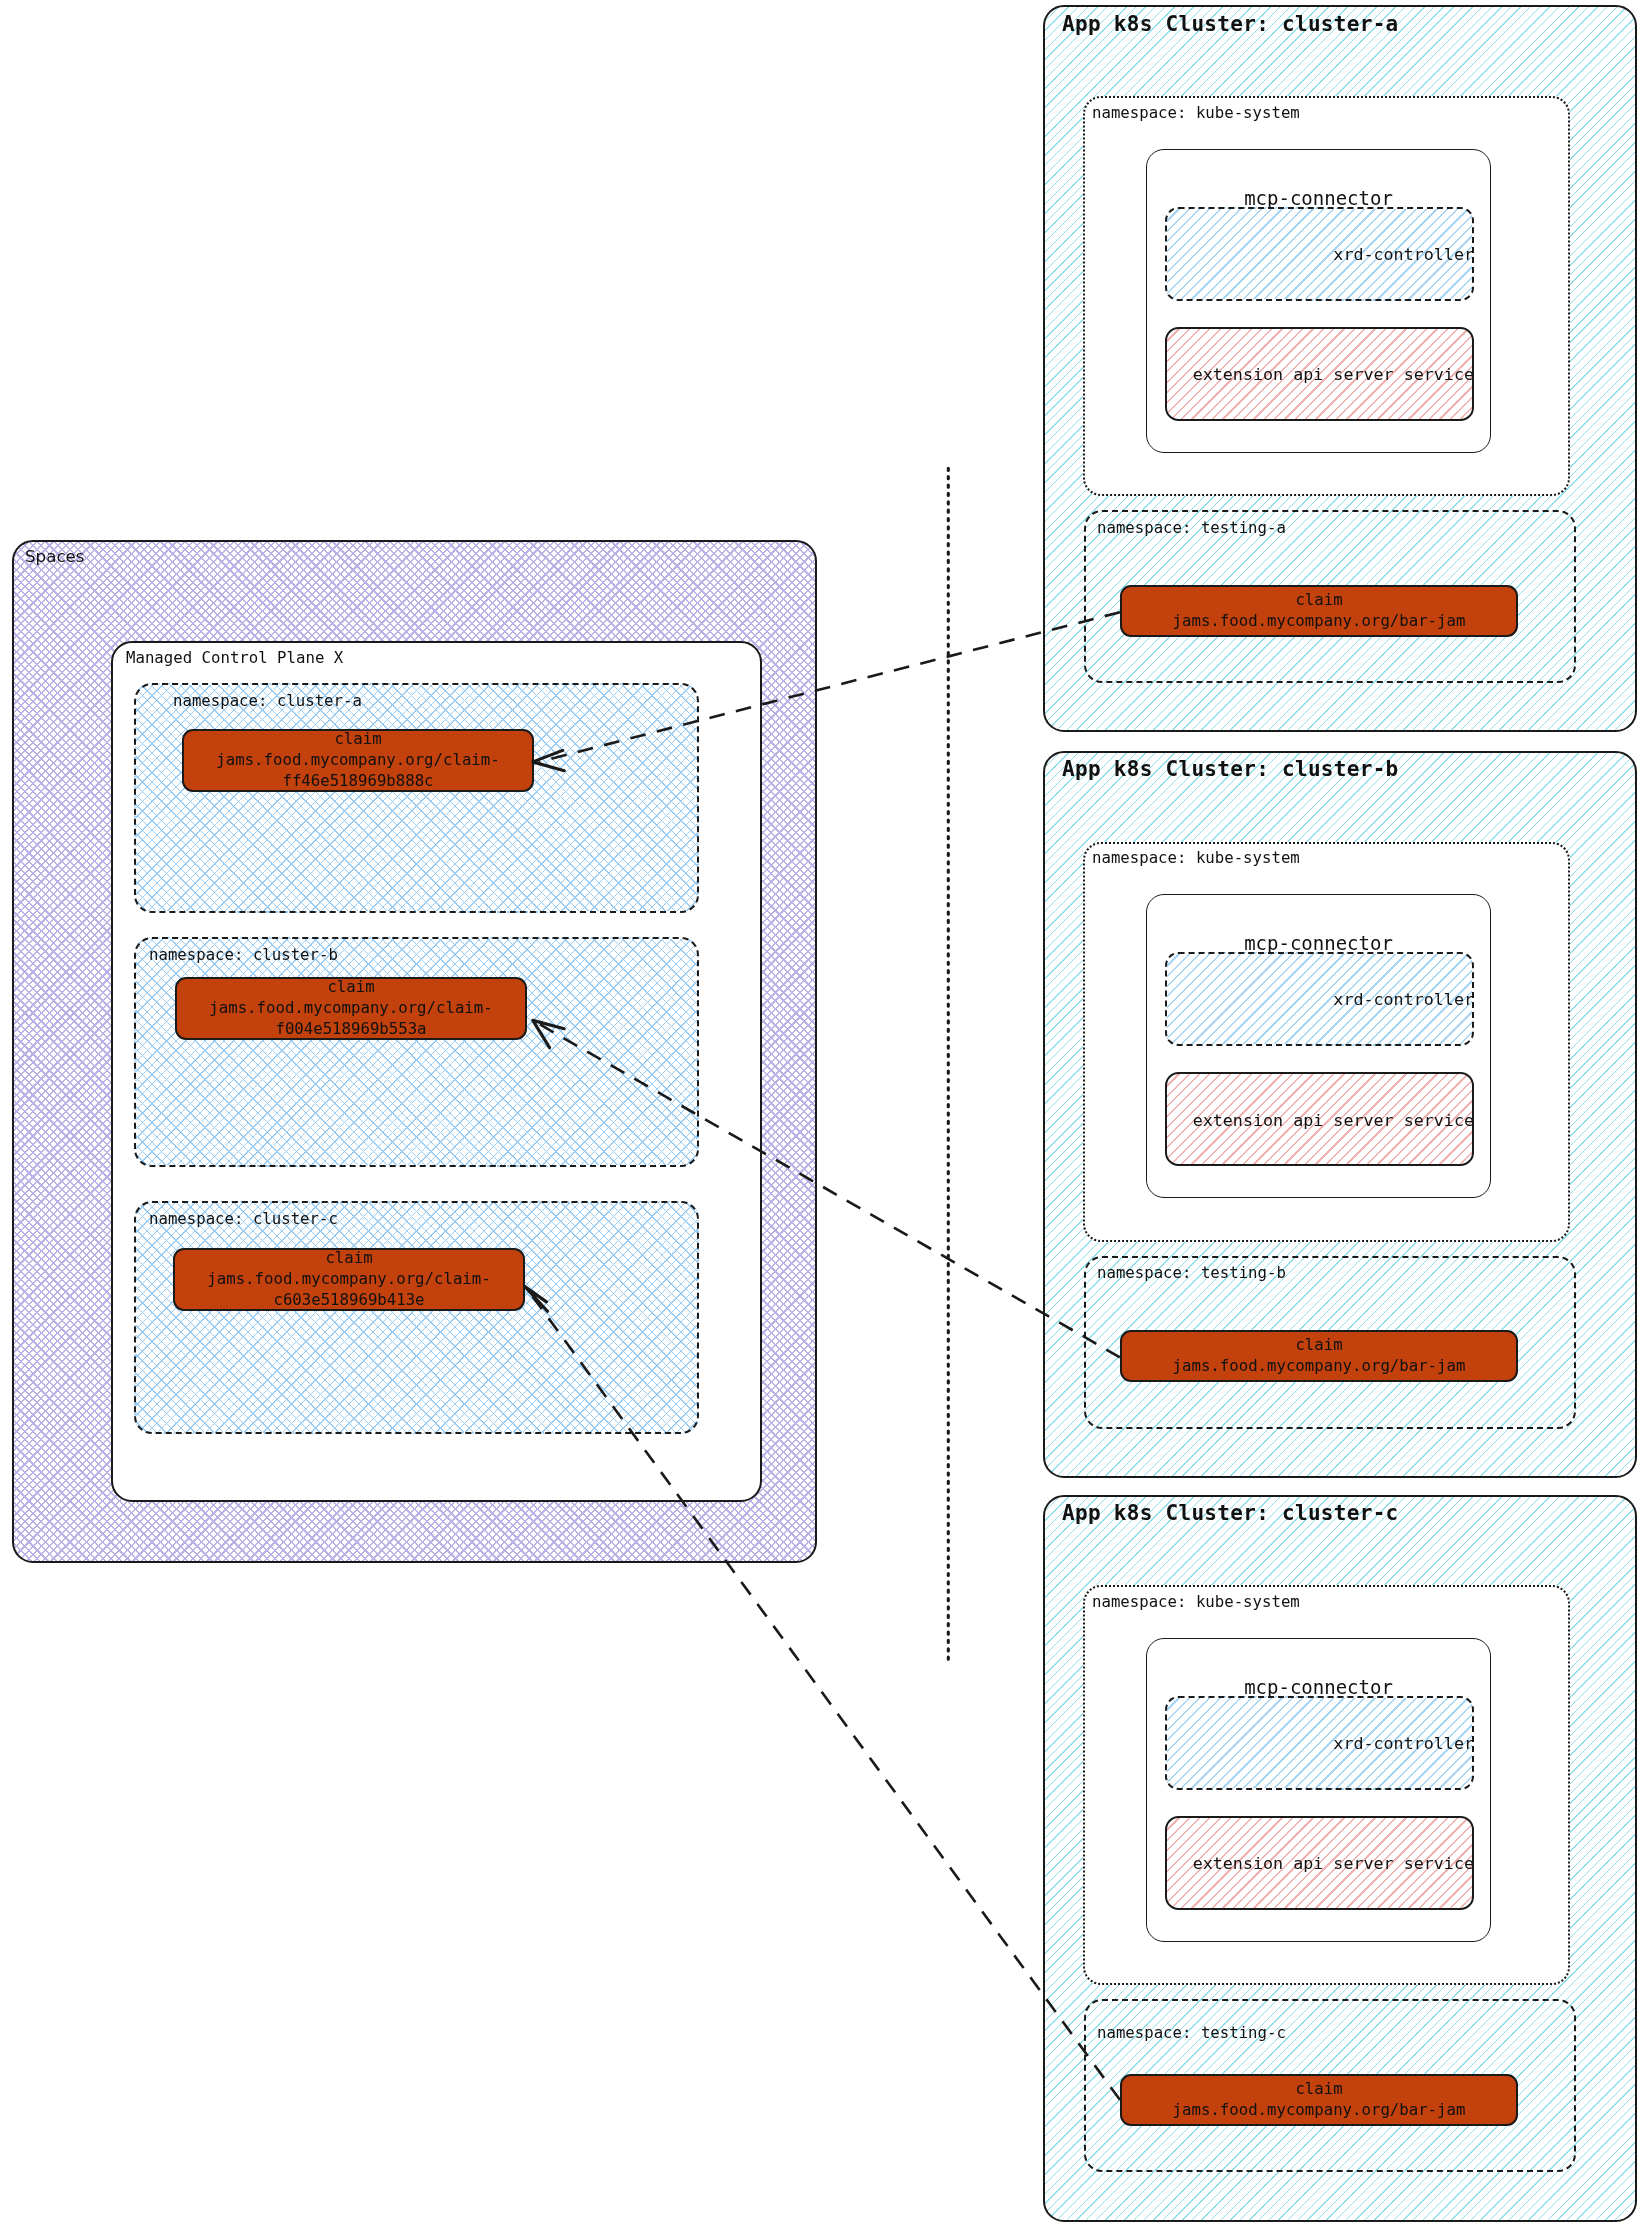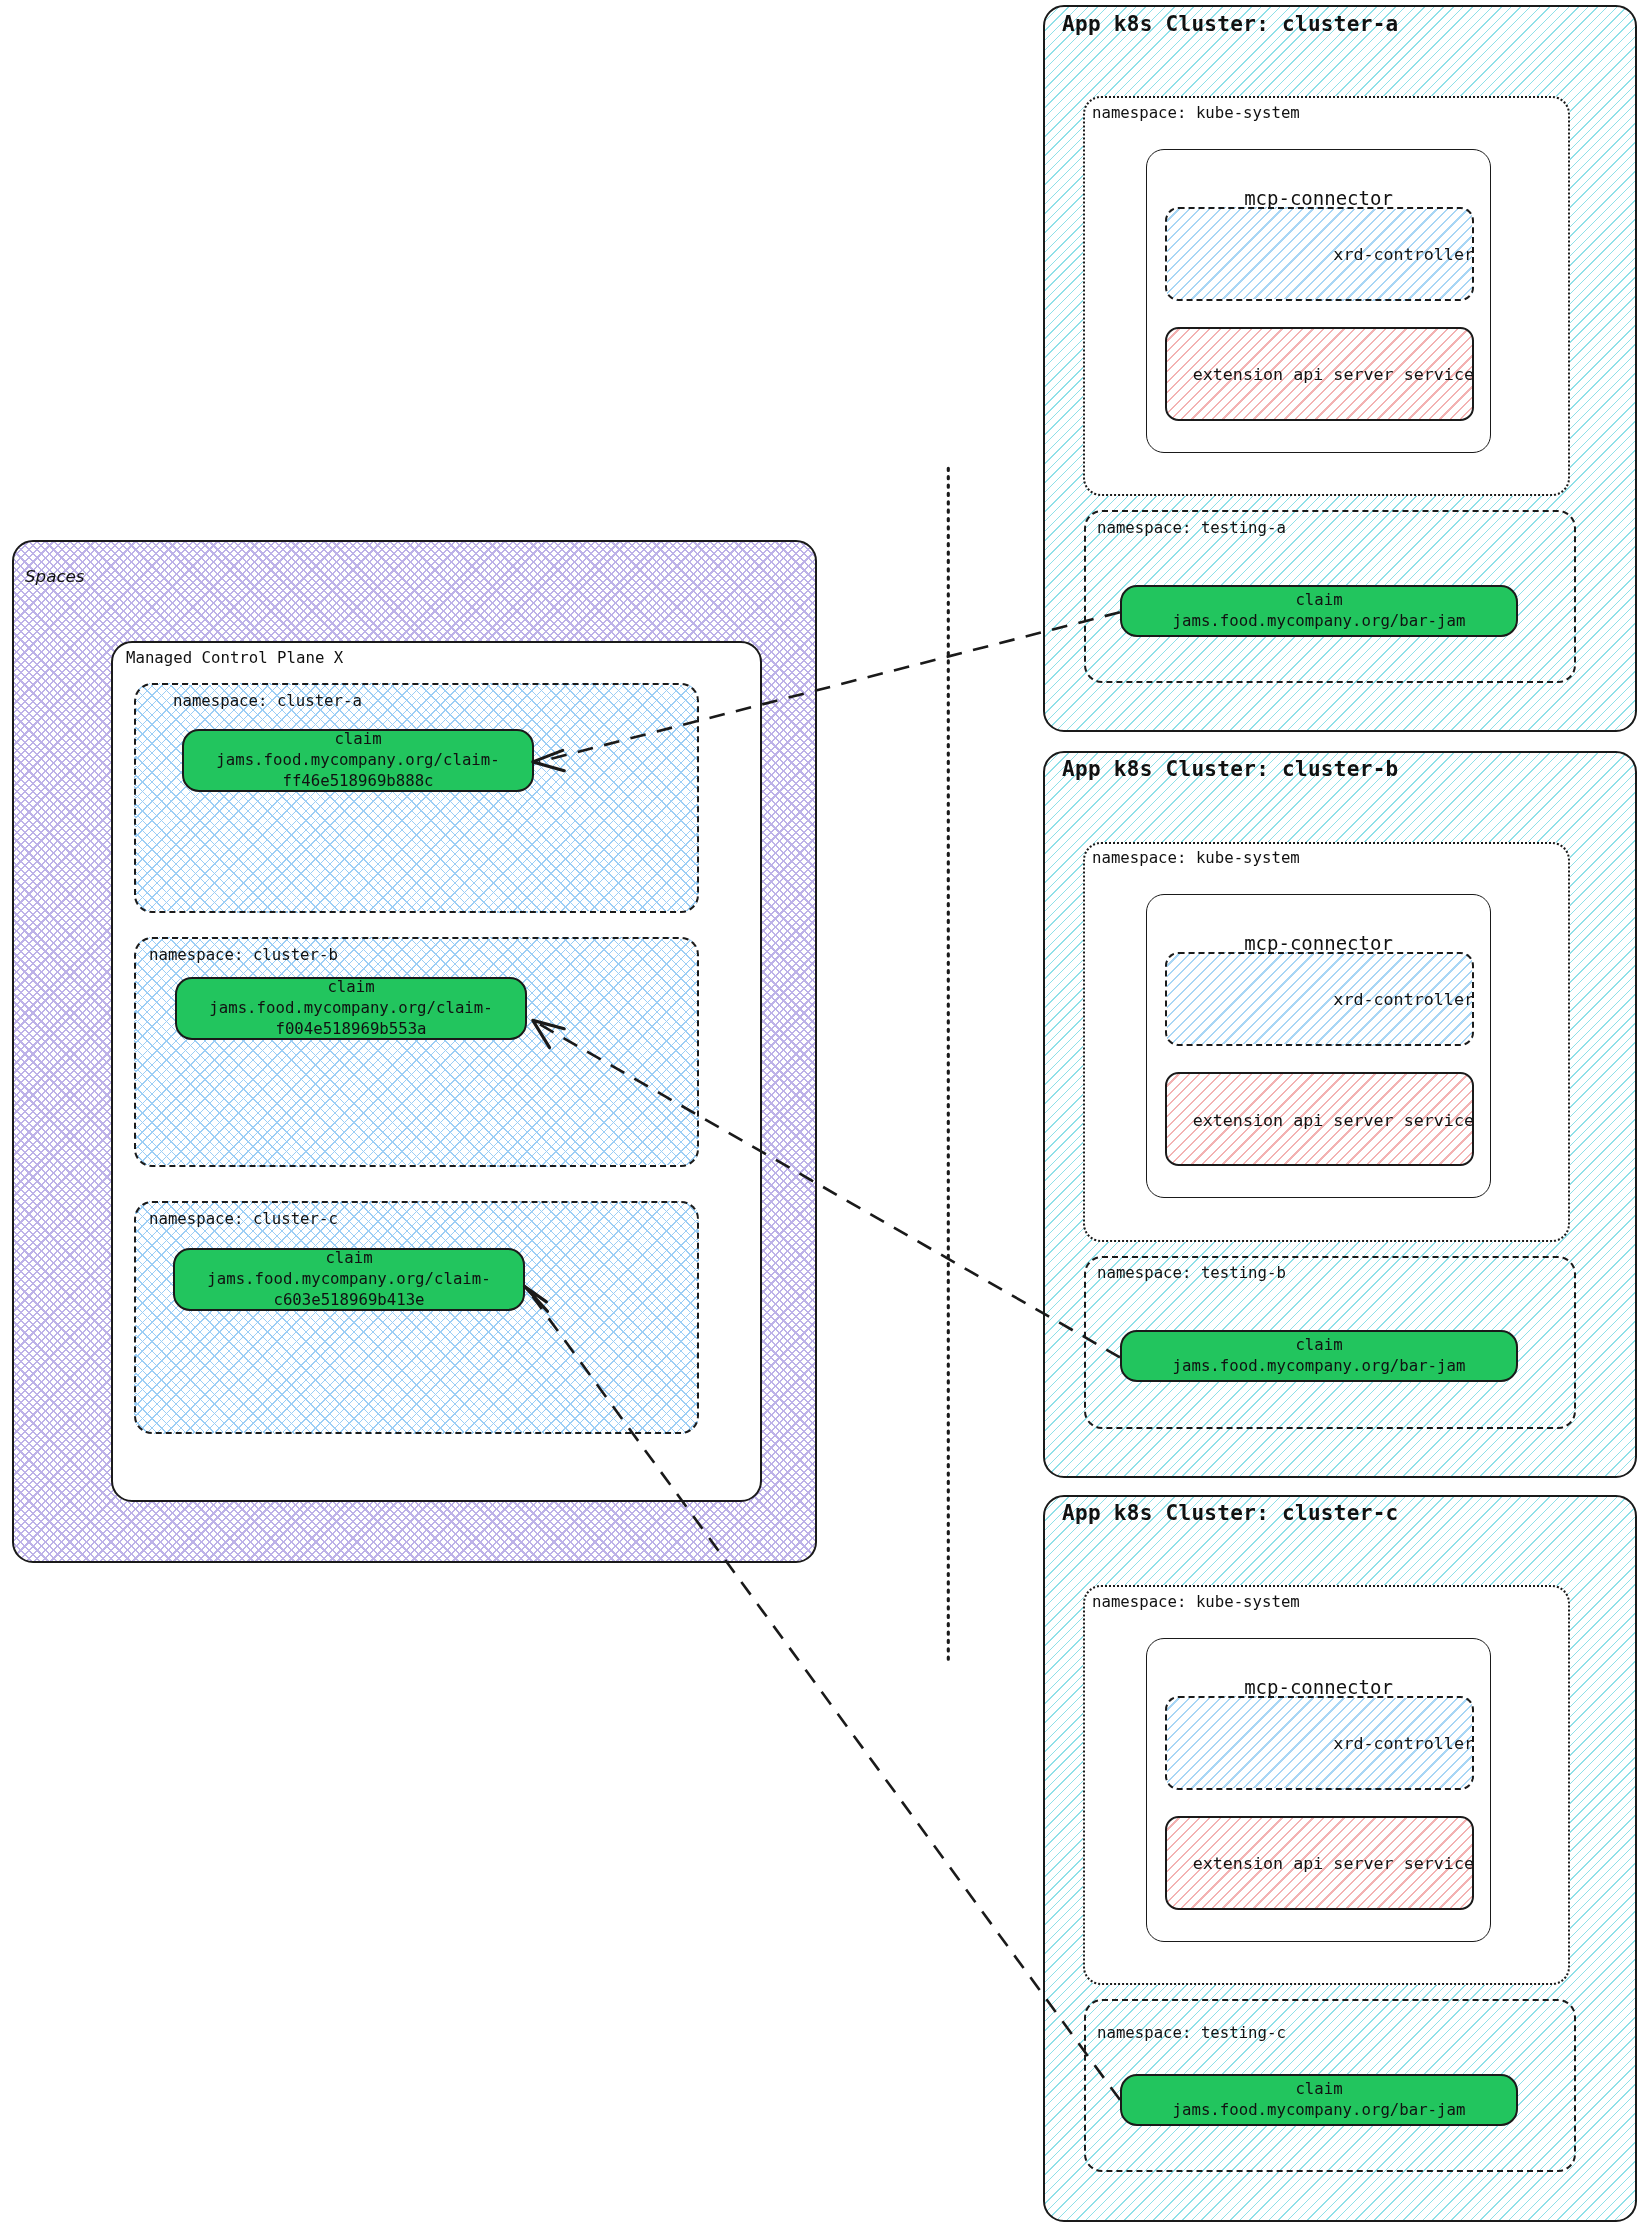--- a/index.html
+++ b/index.html
@@ -59,37 +59,37 @@
     font-size:19px;white-space:nowrap;margin-top:30px;
   }
   .ctr-mid{
     position:absolute;left:0;right:0;top:50%;transform:translateY(-50%);
     text-align:right;color:#111111;font-size:16.7px;line-height:1.34;
   }
 
   
   .claim{
     position:absolute;box-sizing:border-box;
-    background:#22c55e;border:2.1px solid #1a1a1a;border-radius:17px;
+    background:#c2410c;border:2.1px solid #1a1a1a;border-radius:11px;
     display:flex;align-items:center;justify-content:center;
     text-align:center;color:#111111;font-size:15.7px;line-height:1.32;
     padding:5.2px 8.4px;
   }
   .claim span{display:block;}
 
   svg.overlay{position:absolute;left:0;top:0;width:1647px;height:2227px;pointer-events:none;}
 </style>
 </head>
 <body>
 
 <div class="canvas">
 
   <div class="box solid r-lg hatch-purple" style="left:11.5px;top:540px;width:805px;height:1023px;">
   </div>
-  <div class="lbl lbl-spaces" style="left:25px;top:566px;font-style:italic;">Spaces</div>
+  <div class="lbl lbl-spaces" style="left:25px;top:546px;">Spaces</div>
 
   <div class="box solid r-lg plainwhite" style="left:111px;top:641px;width:651px;height:861px;">
   </div>
   <div class="lbl lbl-mcp" style="left:126px;top:648px;">Managed Control Plane X</div>
 
   <div class="box dashed r-md hatch-bluecross" style="left:134px;top:683px;width:565px;height:230px;"></div>
   <div class="lbl lbl-ns" style="left:149px;top:691px;margin-left:24px;">namespace: cluster-a</div>
   <div class="claim" style="left:182px;top:729px;width:352px;height:63px;">
     <div>
       <span>claim</span>

